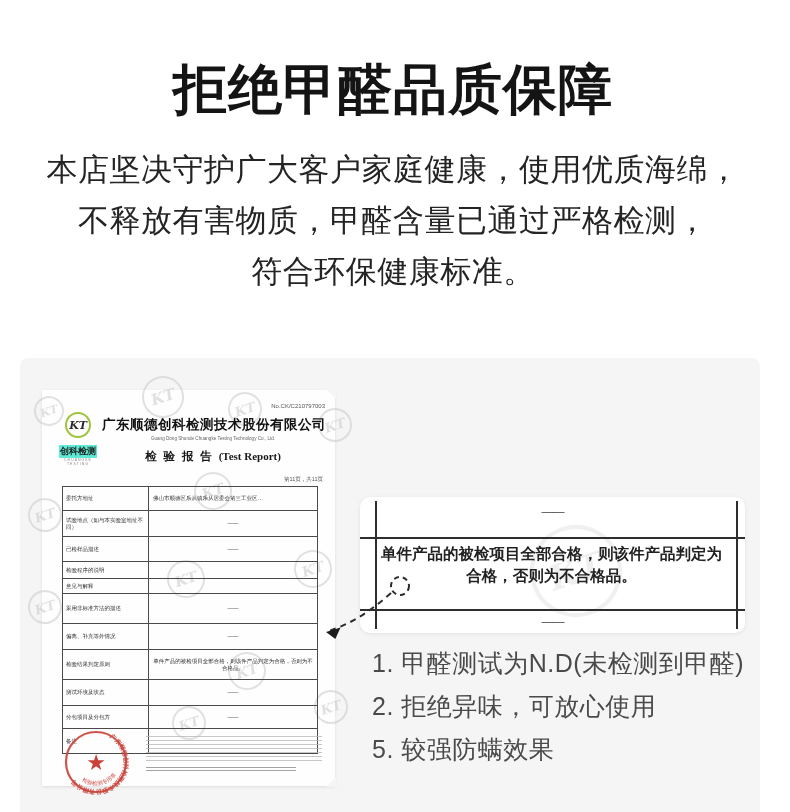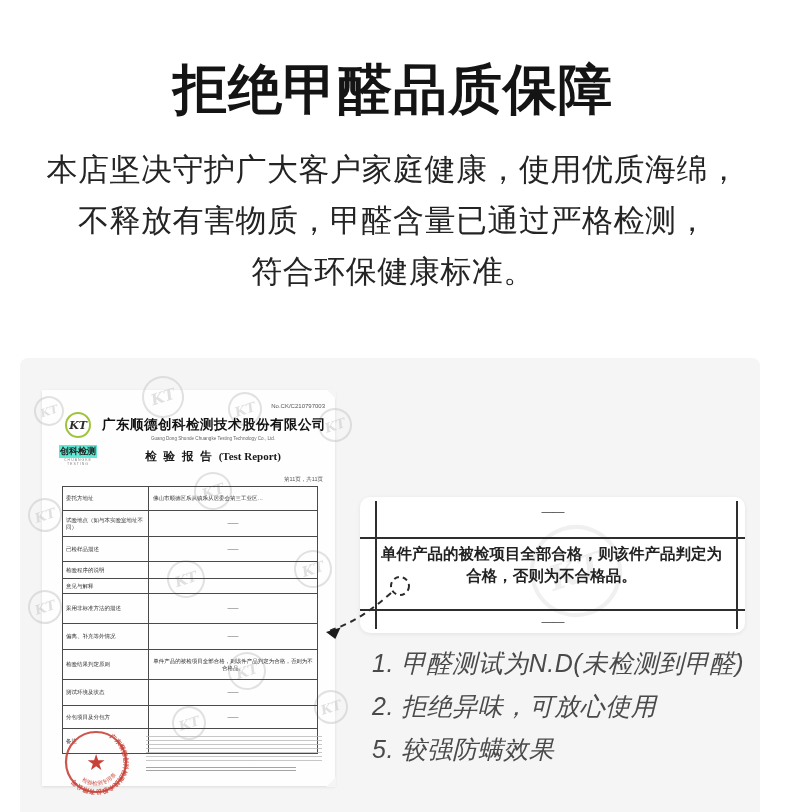--- a/index.html
+++ b/index.html
@@ -110,21 +110,21 @@
   .co-wm {
     position:absolute; left:170px; top:28px; width:92px; height:92px;
     border-width:4px; font-size:34px; opacity:.28;
   }
 
   
   .connector { position:absolute; left:258px; top:212px; width:150px; height:80px; pointer-events:none; }
 
   
   .notes { position:absolute; left:352px; top:284px; }
-  .note-item { font-size:25px; color:#4a4a4a; line-height:43px; letter-spacing:.5px;font-style:italic; }
+  .note-item { font-size:25px; color:#4a4a4a; line-height:43px; letter-spacing:.5px; }
 </style>
 </head>
 <body>
 
 <section class="hero">
   <h1>拒绝甲醛品质保障</h1>
   <div class="line">本店坚决守护广大客户家庭健康，使用优质海绵，</div>
   <div class="line">不释放有害物质，甲醛含量已通过严格检测，</div>
   <div class="line">符合环保健康标准。</div>
 </section>

